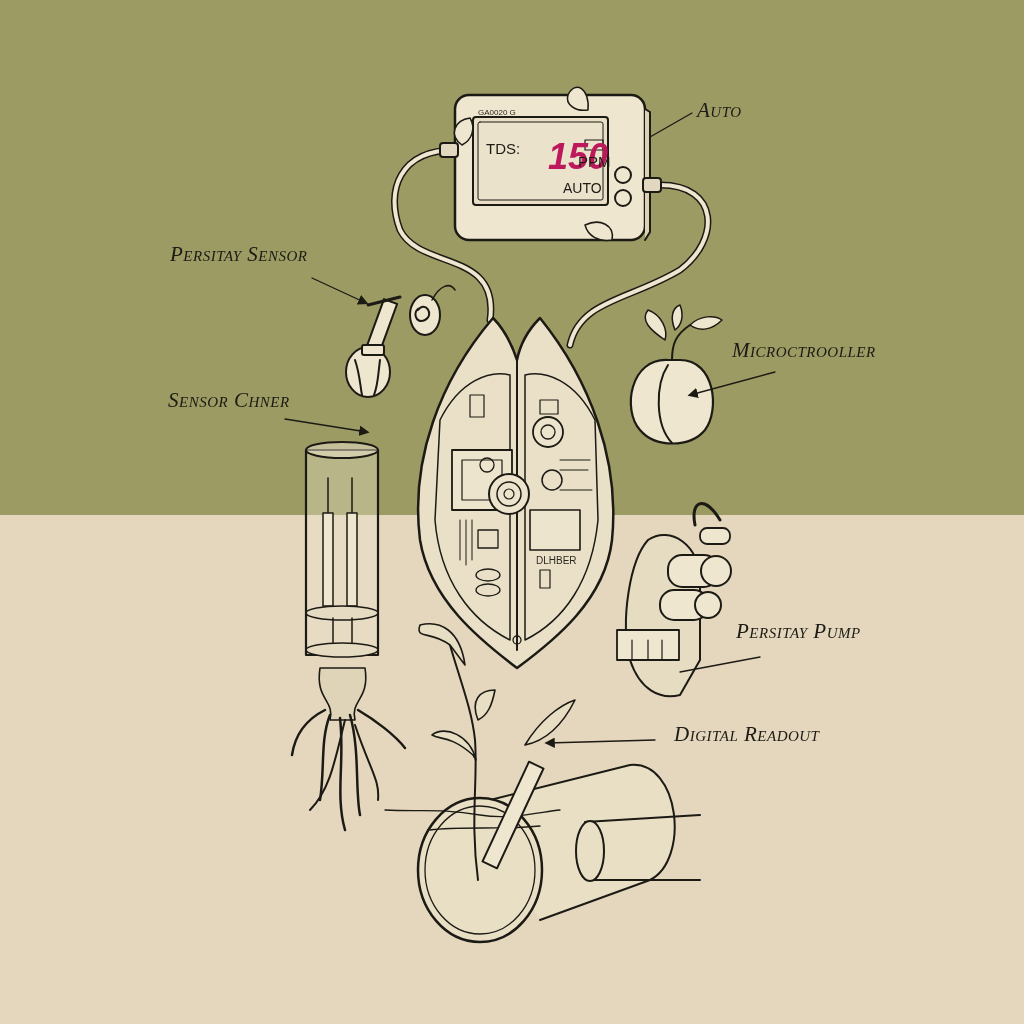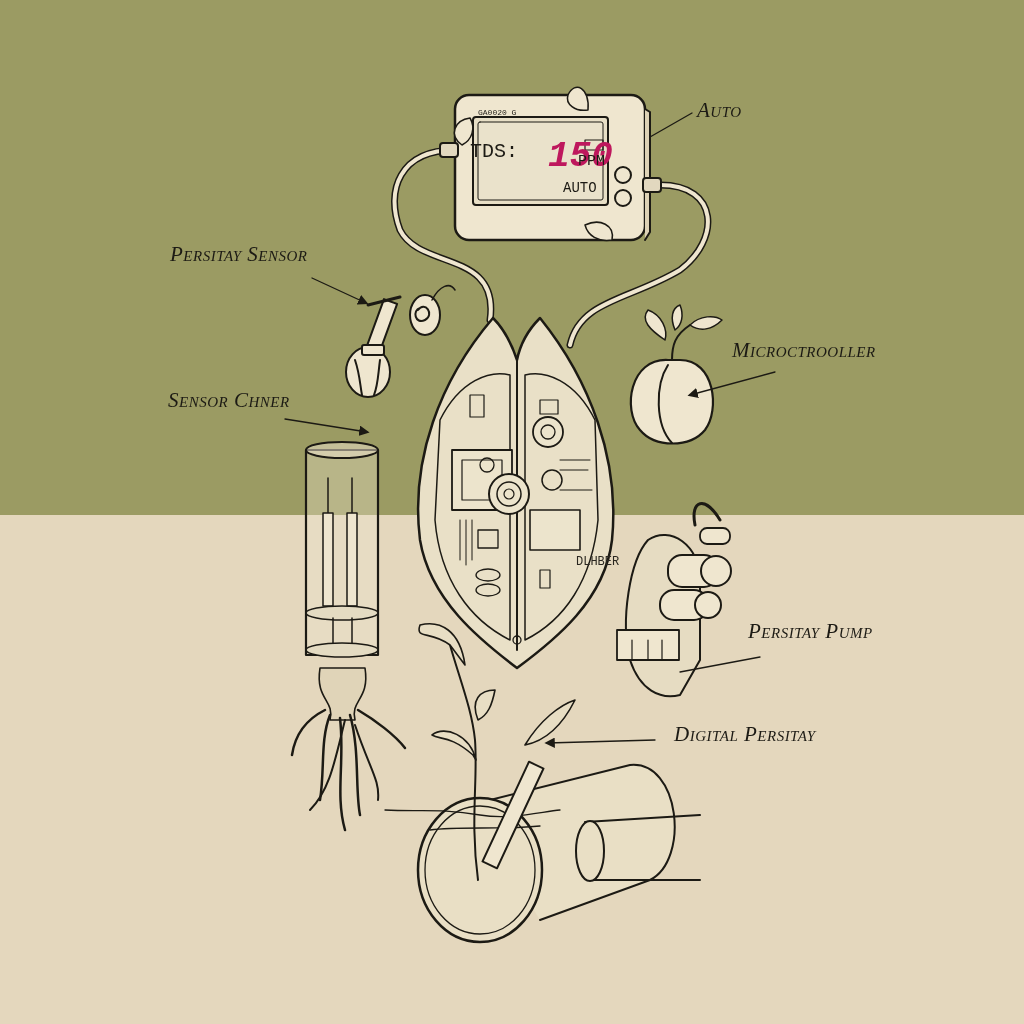--- a/index.html
+++ b/index.html
@@ -1,21 +1,21 @@
 <!DOCTYPE html>
 <html><head>
 <meta charset="utf-8">
 <style>
   html, body { margin:0; padding:0; }
   body { width:1024px; height:1024px; position:relative; overflow:hidden; font-family:"DejaVu Serif", serif; }
   .bg-top { position:absolute; left:0; top:0; width:1024px; height:515px; background:#9b9b63; }
   .bg-bottom { position:absolute; left:0; top:515px; width:1024px; height:509px; background:#e4d7bd; }
   .art { position:absolute; left:0; top:0; width:1024px; height:1024px; }
   .label { position:absolute; font-family:"Liberation Serif", serif; font-style:italic; color:#1c1a14; font-size:21px; letter-spacing:0.5px; font-variant:small-caps; white-space:nowrap; }
-  .lcd-text { font-family:Liberation Mono, monospace;text-align:right; }
+  .lcd-text { font-family:Liberation Sans, sans-serif;text-align:right; }
 </style>
 </head>
 <body>
 
 <div class="bg-top"></div>
 <div class="bg-bottom"></div>
 
 <svg class="art" viewBox="0 0 1024 1024" xmlns="http://www.w3.org/2000/svg">
   <defs>
     <marker id="arr" markerWidth="8" markerHeight="8" refX="6" refY="4" orient="auto">
@@ -155,24 +155,24 @@
     <line x1="692" y1="113" x2="650" y2="137" stroke-width="1.3"></line>
     <line x1="312" y1="278" x2="366" y2="303" stroke-width="1.3" marker-end="url(#arr)"></line>
     <line x1="775" y1="372" x2="690" y2="395" stroke-width="1.3" marker-end="url(#arr)"></line>
     <line x1="285" y1="419" x2="367" y2="432" stroke-width="1.3" marker-end="url(#arr)"></line>
     <line x1="760" y1="657" x2="680" y2="672" stroke-width="1.3"></line>
     <line x1="655" y1="740" x2="547" y2="743" stroke-width="1.3" marker-end="url(#arr)"></line>
   </g>
 </svg>
 
 <div class="lcd-text" style="position:absolute;left:478px;top:108px;font-size:8px;color:#2a2720;">GA0020 G</div>
-<div class="lcd-text" style="position:absolute;left:470px;top:140px;font-size:20px;color:#1c1a14;">TDS:</div>
+<div class="lcd-text" style="position:absolute;left:486px;top:140px;font-size:15px;color:#1c1a14;">TDS:</div>
 <div class="lcd-text" style="position:absolute;left:548px;top:136px;font-size:36px;font-style:italic;font-weight:bold;color:#be185d;">150</div>
 <div class="lcd-text" style="position:absolute;left:578px;top:153px;font-size:15px;color:#1c1a14;">PPM</div>
 <div class="lcd-text" style="position:absolute;left:563px;top:180px;font-size:14px;color:#1c1a14;">AUTO</div>
-<div class="lcd-text" style="position:absolute;left:536px;top:555px;font-size:12px;color:#2a2720;margin-left:40px;">DLHBER</div>
+<div class="lcd-text" style="position:absolute;left:536px;top:555px;font-size:10px;color:#2a2720;">DLHBER</div>
 
 <div class="label" style="left:697px;top:98px;">Auto</div>
 <div class="label" style="left:170px;top:242px;">Persitay Sensor</div>
 <div class="label" style="left:732px;top:338px;">Microctrooller</div>
 <div class="label" style="left:168px;top:388px;font-family:Liberation Serif, serif;">Sensor Chner</div>
-<div class="label" style="left:736px;top:619px;margin-left:12px;">Persitay Pump</div>
-<div class="label" style="left:674px;top:722px;">Digital Persitay</div>
+<div class="label" style="left:736px;top:619px;">Persitay Pump</div>
+<div class="label" style="left:674px;top:722px;">Digital Readout</div>
 
 </body></html>

